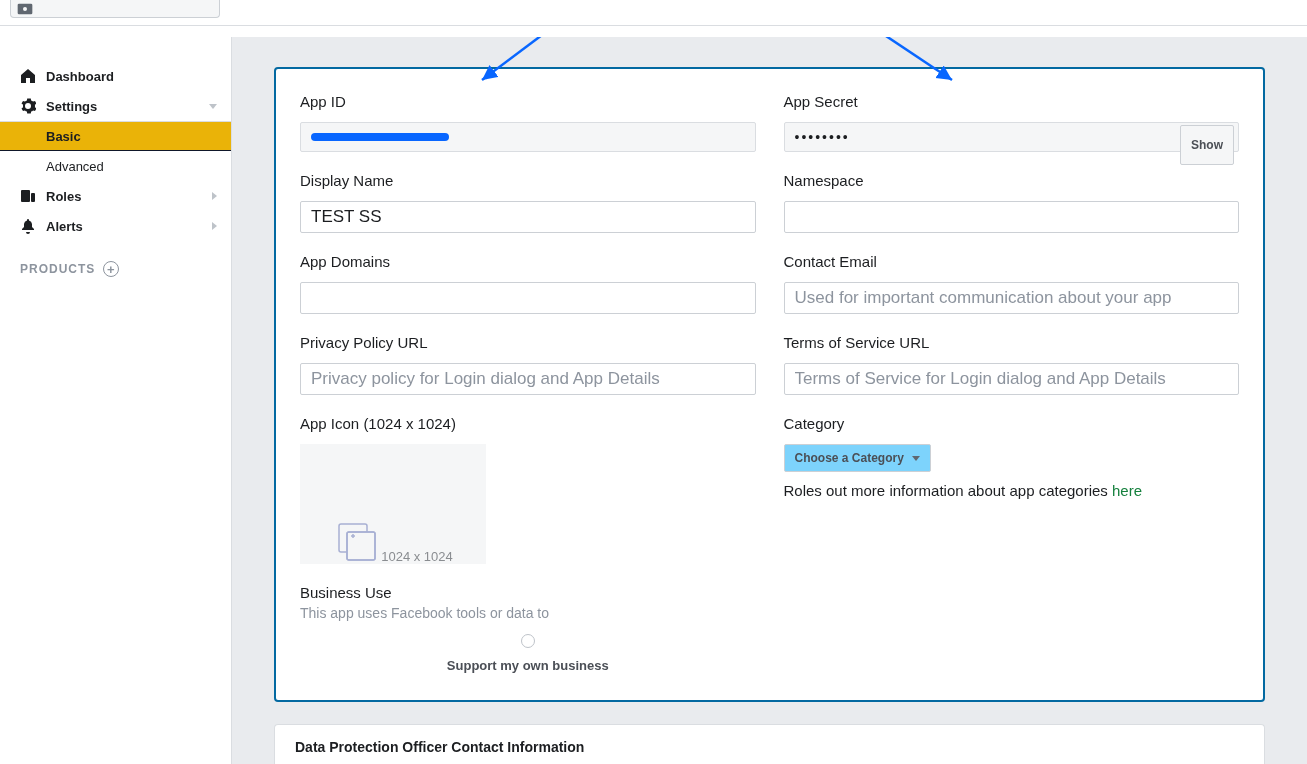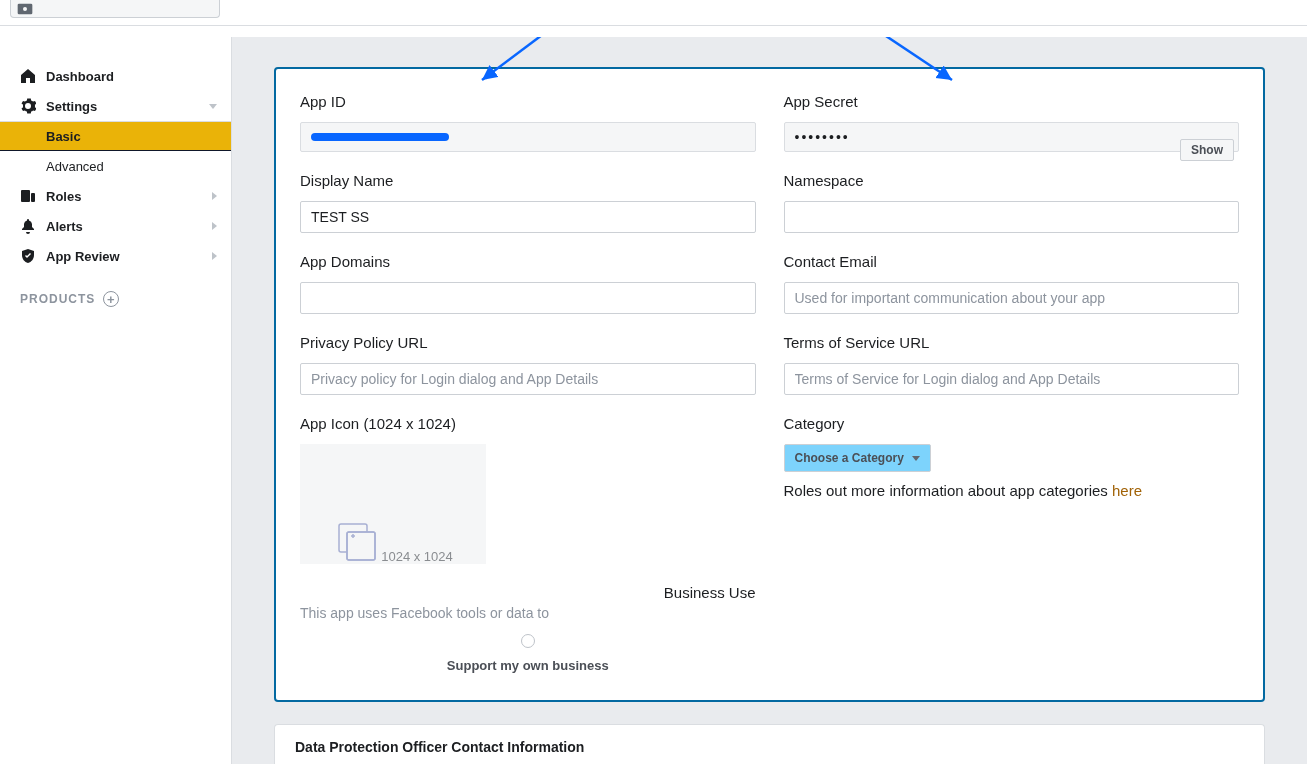--- a/index.html
+++ b/index.html
@@ -140,38 +140,38 @@
     background: #0866ff;
     border-radius: 4px;
   }
   .secret-dots {
     letter-spacing: 2px;
     font-size: 14px;
     color: #1c1e21;
   }
   .show-btn {
     position: absolute;
-    right: 4px; top: 16px;
-    height: 22px;
+    right: 4px; top: 2px;
+    height: 40px;
     padding: 0 10px;
     background: #f5f6f7;
     border: 1px solid #ccd0d5;
     border-radius: 2px;
     font-size: 12px;
     font-weight: 600;
     color: #4b4f56;
     cursor: pointer;
   }
   .text-input {
     width: 100%;
     height: 32px;
     border: 1px solid #ccd0d5;
     border-radius: 2px;
     padding: 0 10px;
-    font-size: 14px;
+    font-size: 17px;
     font-family: inherit;
     color: #1c1e21;
   }
   .text-input::placeholder { color: #8d949e; }
   .field { margin-bottom: 20px; }
 
   .icon-drop {
     width: 186px; height: 120px;
     background: #f5f6f7;
     display: flex;
@@ -196,23 +196,23 @@
     align-items: center;
     gap: 8px;
     cursor: pointer;
   }
   .select-btn .tri { width:0;height:0;border-left:4px solid transparent;border-right:4px solid transparent;border-top:5px solid #606770; }
   .hint-row {
     margin-top: 10px;
     font-size: 15px;
     color: #1c1e21;
   }
-  .hint-row a { color: #a16207; text-decoration: none; cursor:pointer; }
-
-  .biz-heading { font-size: 15px; color: #1c1e21; margin-bottom: 4px; text-align: right; }
+  .hint-row a { color: #15803d; text-decoration: none; cursor:pointer; }
+
+  .biz-heading { font-size: 15px; color: #1c1e21; margin-bottom: 4px; }
   .biz-sub { font-size: 14px; color: #8d949e; margin-bottom: 10px; }
   .radio-row {
     display: flex; align-items: center; gap: 10px;
     font-size: 13px; font-weight: 600; color: #4b4f56;
     padding: 3px 0;
     flex-direction: column;
   }
   .radio-circle {
     width: 14px; height: 14px;
     border: 1px solid #bec3c9;
@@ -299,29 +299,20 @@
     <div class="nav-item">
       <span class="icon">
         <svg viewBox="0 0 16 16">
             <path d="M8 1a1 1 0 011 1v.6A4 4 0 0112 6v3l2 2v1H2v-1l2-2V6a4 4 0 013-3.4V2a1 1 0 011-1zm-2 13h4a2 2 0 11-4 0z"></path>
           </svg>
       </span>
       <span>Alerts</span>
       <span class="chev"></span>
     </div>
 
-    <div class="nav-item">
-      <span class="icon">
-        <svg viewBox="0 0 16 16">
-            <path d="M8 1l6 2v4c0 4-2.5 7-6 8-3.5-1-6-4-6-8V3l6-2zm-1 9l4-4-1-1-3 3-1-1-1 1 2 2z"></path>
-          </svg>
-      </span>
-      <span>App Review</span>
-      <span class="chev"></span>
-    </div>
 
     <div class="products-row">
       <span>PRODUCTS</span>
       <span class="plus">+</span>
     </div>
   </aside>
 
   <main class="main">
 
     <svg class="arrow" style="left:240px; top:-22px;" width="100" height="80">

